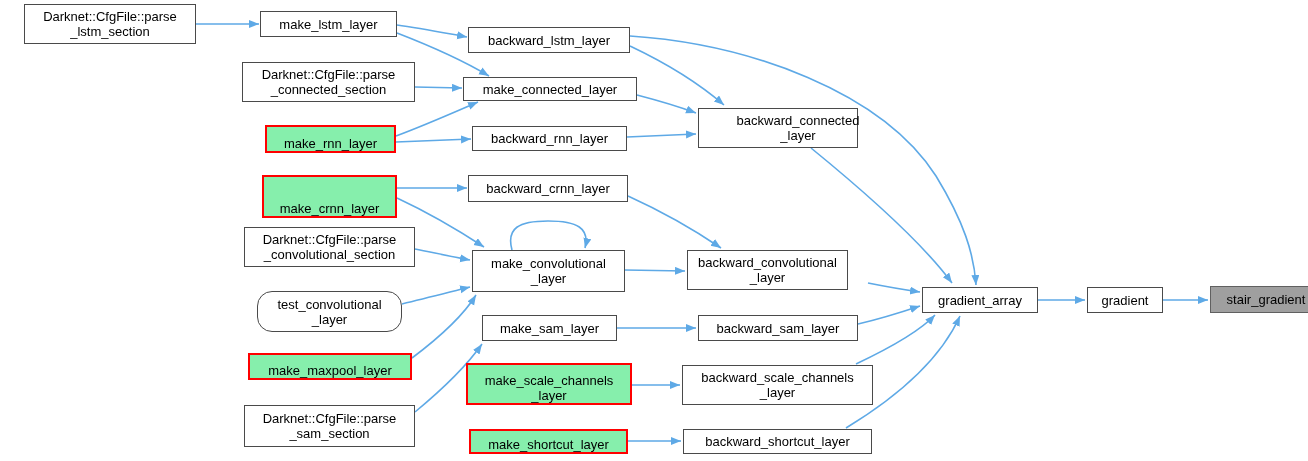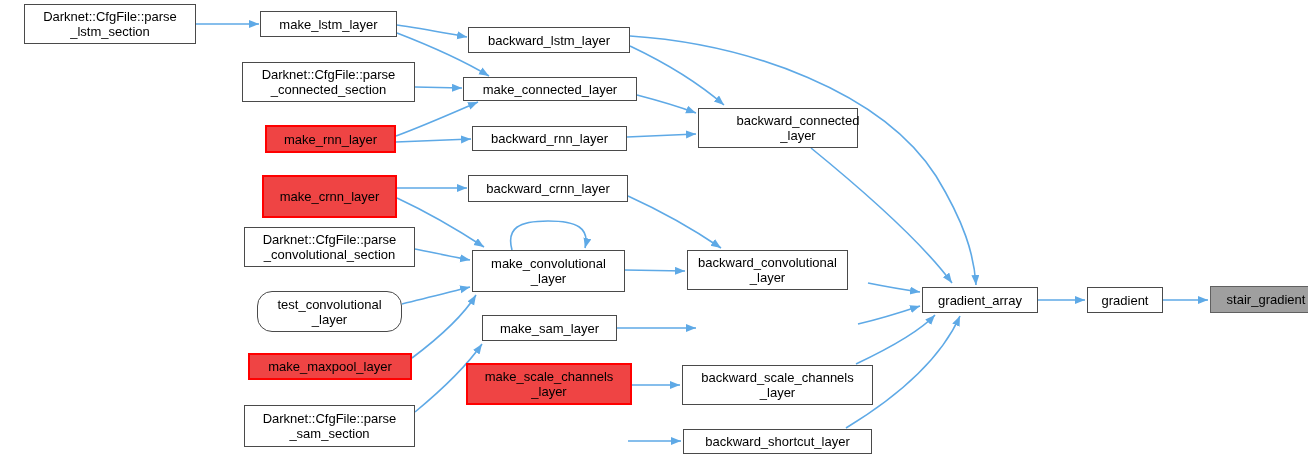--- a/index.html
+++ b/index.html
@@ -28,21 +28,22 @@
     font-size:13px;
     line-height:15px;
     color:#000000;
     background:#ffffff;
     border:1.4px solid #4a4a4a;
     cursor:pointer;
     white-space:nowrap;
   }
   .node.red{
     border:2px solid #ff0000;
-    background:#ef4444;
+    background:#86efac;
+    justify-content:flex-end;
   }
   .node.focus{
     border:1.6px solid #606060;
     background:#9f9f9f;
   }
 </style>
 </head>
 <body>
 
 <div id="stage">
@@ -137,23 +138,29 @@
       <span>Darknet::CfgFile::parse</span>
       <span>_sam_section</span>
     </div>
     <div class="node" style="left: 462px; top: 315px; width: 135px; height: 26px;">
       <span>make_sam_layer</span>
     </div>
     <div class="node red" style="left: 446px; top: 363px; width: 166px; height: 42px;">
       <span>make_scale_channels</span>
       <span>_layer</span>
     </div>
+    <div class="node red" style="left: 449px; top: 429px; width: 159px; height: 25px;">
+      <span>make_shortcut_layer</span>
+    </div>
     <div class="node" style="left: 667px; top: 250px; width: 161px; height: 40px;">
       <span>backward_convolutional</span>
       <span>_layer</span>
+    </div>
+    <div class="node" style="left: 678px; top: 315px; width: 160px; height: 26px;">
+      <span>backward_sam_layer</span>
     </div>
     <div class="node" style="left: 662px; top: 365px; width: 191px; height: 40px;">
       <span>backward_scale_channels</span>
       <span>_layer</span>
     </div>
     <div class="node" style="left: 663px; top: 429px; width: 189px; height: 25px;">
       <span>backward_shortcut_layer</span>
     </div>
     <div class="node" style="left: 902px; top: 287px; width: 116px; height: 26px;">
       <span>gradient_array</span>

